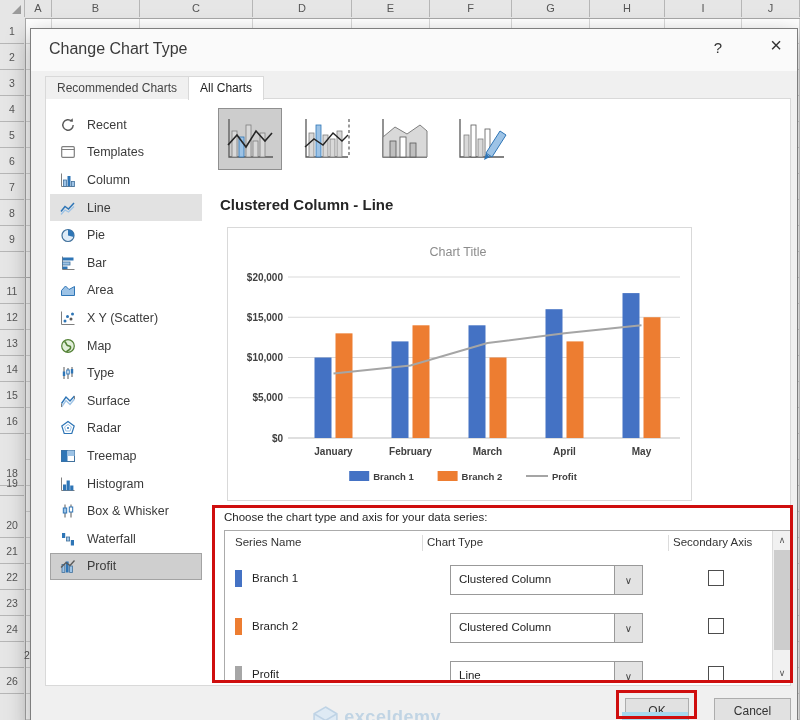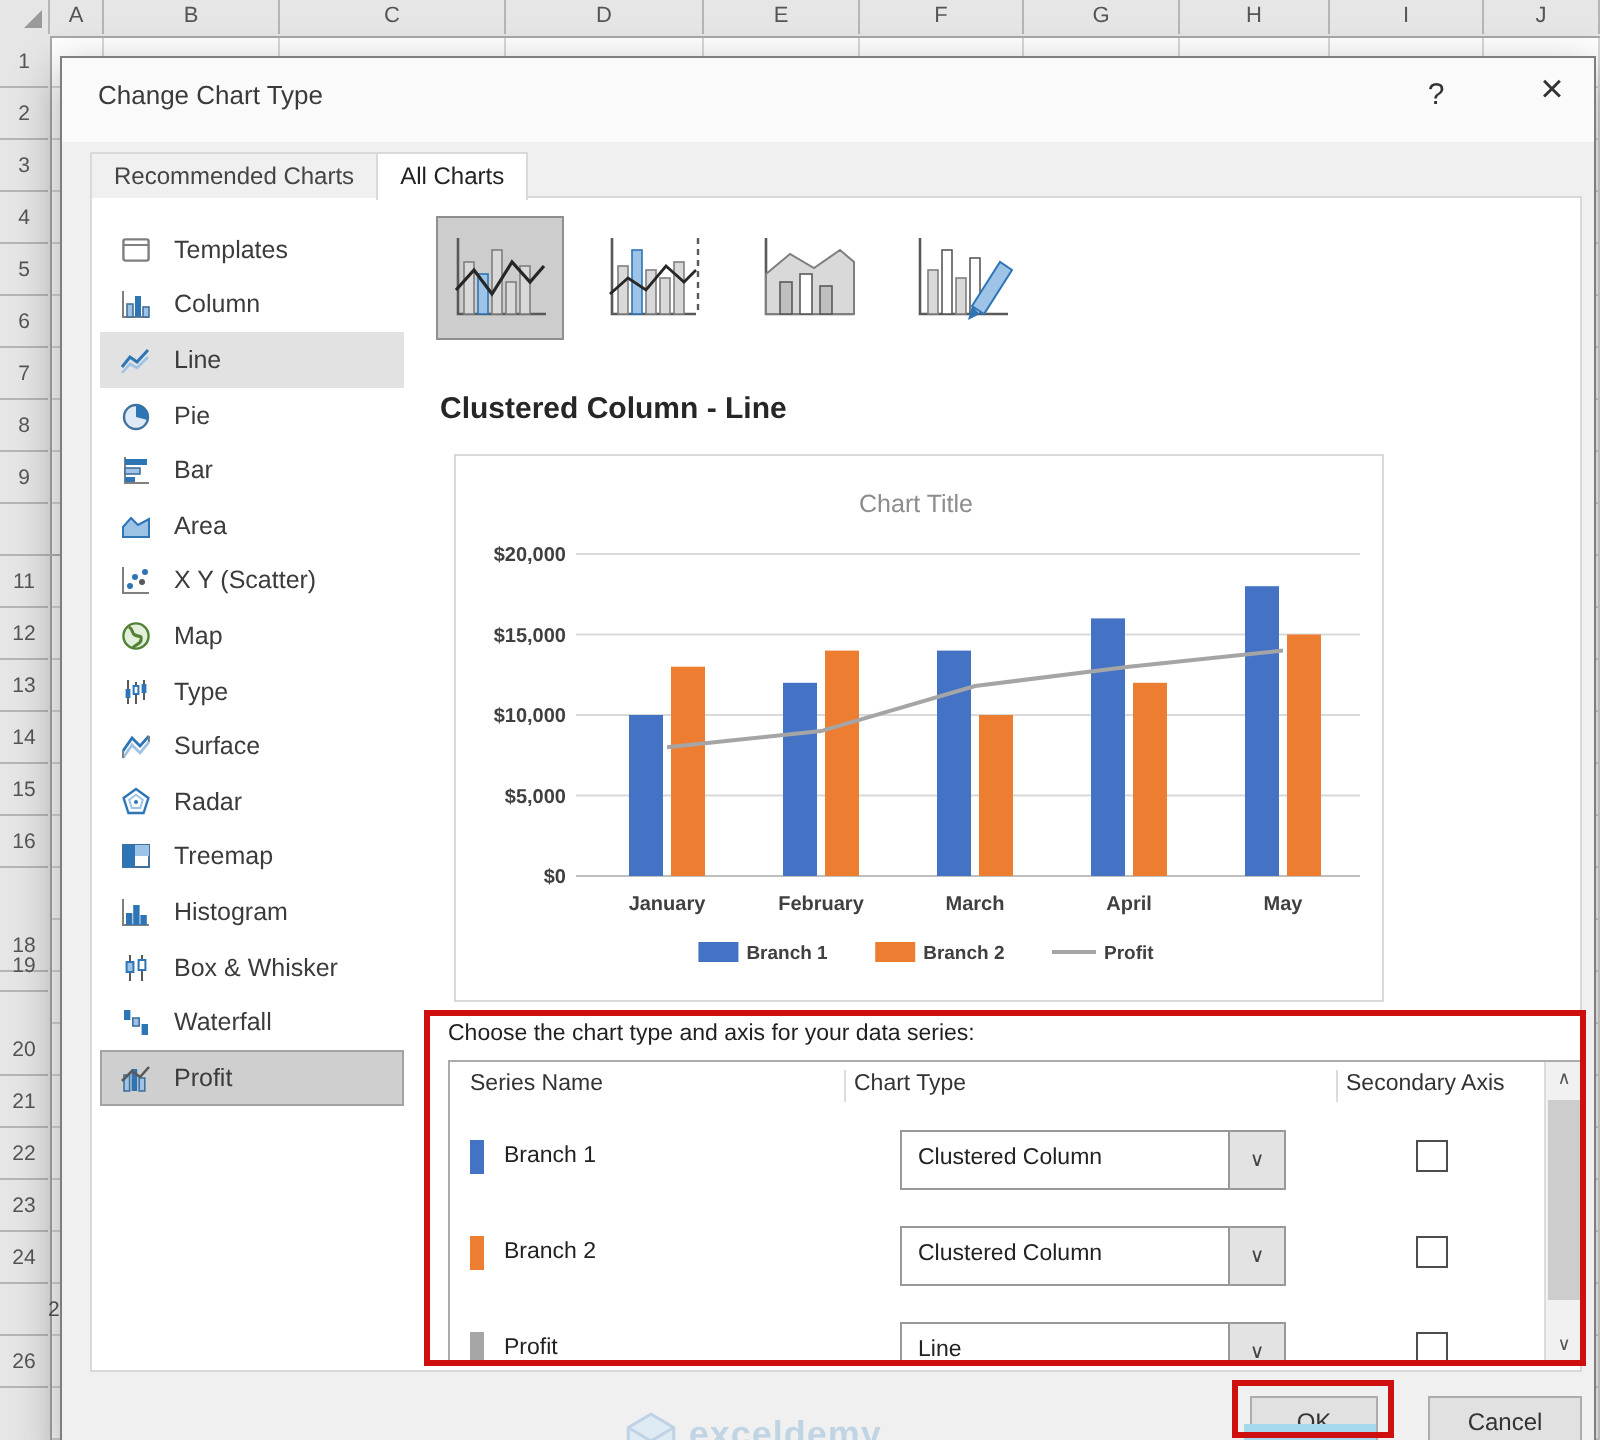--- a/index.html
+++ b/index.html
@@ -19,21 +19,21 @@
            border-left:9px solid transparent;border-bottom:9px solid #9a9a9a;}
   .rowheaders{position:absolute;left:0;top:18px;width:25px;bottom:0;background:#e6e6e6;
               border-right:1px solid #a8a8a8;}
   .rowcell{position:absolute;left:0;width:24px;height:26px;line-height:26px;text-align:center;
            font-size:10.5px;color:#555;border-bottom:1px solid #b6b6b6;box-sizing:border-box;}
   
   .dialog{position:absolute;left:30px;top:28px;width:768px;height:700px;background:#f0f0f0;
           border:1px solid #7e7e7e;box-sizing:border-box;z-index:10;
           box-shadow:0 8px 22px rgba(0,0,0,.35);}
   .titlebar{position:absolute;left:0;top:0;right:0;height:42px;background:#fafafa;}
-  .dlg-title{position:absolute;left:18px;top:11px;font-size:13px;color:#3a3a3a;}
+  .dlg-title{position:absolute;left:18px;top:11px;font-size:16px;color:#3a3a3a;}
   .dlg-help{position:absolute;left:676px;top:10px;width:22px;text-align:center;
             font-size:15px;color:#333;cursor:default;}
   .dlg-close{position:absolute;left:732px;top:5px;width:26px;text-align:center;
              font-size:20px;color:#333;cursor:default;}
   .tabs{position:absolute;left:14px;top:47px;height:23px;display:flex;z-index:2;}
   .tab{height:22px;line-height:22px;padding:0 11px;font-size:12px;color:#444;
        background:#f0f0f0;border:1px solid #d9d9d9;border-bottom:none;margin-right:-1px;box-sizing:content-box;}
   .tab.active{background:#fff;height:23px;color:#222;}
   .panel{position:absolute;left:14px;top:69px;width:746px;height:588px;background:#fff;
          border:1px solid #d9d9d9;box-sizing:border-box;}
@@ -185,20 +185,27 @@
     <span class="dlg-title">Change Chart Type</span>
     <span class="dlg-help">?</span>
     <span class="dlg-close">×</span>
   </div>
   <div class="tabs" id="tabs">
       <div class="tab">Recommended Charts</div>
       <div class="tab active">All Charts</div>
     </div>
   <div class="panel">
     <div class="sidebar" id="sidebar">
+        <div class="side-item">
+          <span class="side-icon"><svg width="16" height="16" viewBox="0 0 16 16">
+              <path d="M13.2 8a5.2 5.2 0 1 1-1.6-3.8" fill="none" stroke="#595959" stroke-width="1.4"></path>
+              <path d="M12.6 1.2l.4 3.6-3.5-.6z" fill="#595959"></path>
+            </svg></span>
+          <span class="side-label">Recent</span>
+        </div>
         <div class="side-item">
           <span class="side-icon"><svg width="16" height="16" viewBox="0 0 16 16">
               <rect x="1.7" y="2.7" width="12.6" height="10.6" rx="1" fill="#fff" stroke="#7f7f7f" stroke-width="1.2"></rect>
               <path d="M1.7 5.5h12.6" stroke="#7f7f7f"></path>
             </svg></span>
           <span class="side-label">Templates</span>
         </div>
         <div class="side-item">
           <span class="side-icon"><svg width="16" height="16" viewBox="0 0 16 16">
               <path d="M1.5 1.5v13h13" fill="none" stroke="#7f7f7f"></path>

